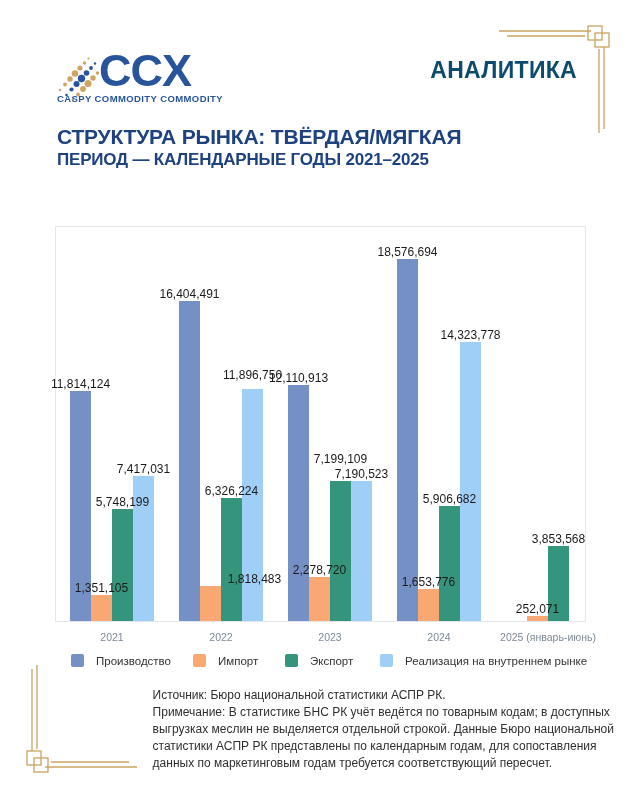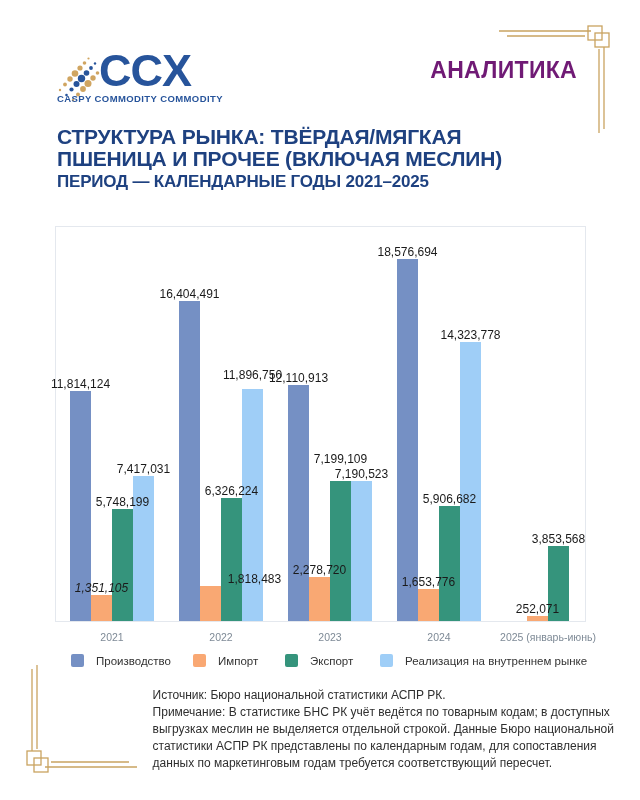--- a/index.html
+++ b/index.html
@@ -5,21 +5,21 @@
   *{margin:0;padding:0;box-sizing:border-box}
   html,body{background:#ffffff}
   body{width:640px;height:800px;font-family:"Liberation Sans",sans-serif;-webkit-font-smoothing:antialiased}
   .page{position:relative;width:640px;height:800px;background:#fff;overflow:hidden}
   .abs{position:absolute}
 
   
   .logo-dots{left:55px;top:53px}
   .brand-name{left:99px;top:48px;font-size:45px;font-weight:700;letter-spacing:-1px;color:#27549b;line-height:1}
   .brand-tagline{left:57px;top:93px;font-size:9.5px;font-weight:700;letter-spacing:.4px;color:#27549b}
-  .section-label{right:63px;top:57px;font-size:23px;font-weight:700;color:#701a75;letter-spacing:.3px}
+  .section-label{right:63px;top:57px;font-size:23px;font-weight:700;color:#0c4a6e;letter-spacing:.3px}
   .corner{pointer-events:none}
   .corner-tr{left:499px;top:24px}
   .corner-bl{left:25px;top:662px;transform:rotate(180deg)}
 
   
   .title-block{left:57px;top:126px;color:#1e4180}
   .title-line{font-size:21px;font-weight:700;line-height:22px;letter-spacing:-.2px}
   .subtitle{font-size:17px;font-weight:700;line-height:21px;margin-top:1px;letter-spacing:-.2px}
 
   
@@ -90,21 +90,20 @@
       <circle cx="38" cy="25" r="2.7"></circle>
         <circle cx="42.5" cy="20" r="1.8"></circle>
     </g>
   </svg>
   <div class="abs brand-name">CCX</div>
   <div class="abs brand-tagline">CASPY COMMODITY COMMODITY</div>
   <div class="abs section-label">АНАЛИТИКА</div>
 
   <div class="abs title-block">
     <div class="title-line">СТРУКТУРА РЫНКА: ТВЁРДАЯ/МЯГКАЯ</div>
-    <div class="title-line">ПШЕНИЦА И ПРОЧЕЕ (ВКЛЮЧАЯ МЕСЛИН)</div>
     <div class="subtitle">ПЕРИОД — КАЛЕНДАРНЫЕ ГОДЫ 2021–2025</div>
   </div>
 
   <div class="abs plot" id="plot">
       <div class="bar" style="left: 14px; width: 21px; height: 230.463px; background: rgb(117, 144, 196);"></div>
       <div class="bar" style="left: 123px; width: 21px; height: 320.009px; background: rgb(117, 144, 196);"></div>
       <div class="bar" style="left: 232px; width: 21px; height: 236.252px; background: rgb(117, 144, 196);"></div>
       <div class="bar" style="left: 341px; width: 21px; height: 362.383px; background: rgb(117, 144, 196);"></div>
       <div class="bar" style="left: 35px; width: 21px; height: 26.3565px; background: rgb(249, 168, 115);"></div>
       <div class="bar" style="left: 144px; width: 21px; height: 35.4739px; background: rgb(249, 168, 115);"></div>
@@ -117,21 +116,21 @@
       <div class="bar" style="left: 383px; width: 21px; height: 115.224px; background: rgb(53, 148, 124);"></div>
       <div class="bar" style="left: 492px; width: 21px; height: 75.1731px; background: rgb(53, 148, 124);"></div>
       <div class="bar" style="left: 77px; width: 21px; height: 144.687px; background: rgb(159, 206, 247);"></div>
       <div class="bar" style="left: 186px; width: 21px; height: 232.075px; background: rgb(159, 206, 247);"></div>
       <div class="bar" style="left: 295px; width: 21px; height: 140.268px; background: rgb(159, 206, 247);"></div>
       <div class="bar" style="left: 404px; width: 21px; height: 279.42px; background: rgb(159, 206, 247);"></div>
       <div class="bar-label" style="left: 24.5px; top: 149.537px;">11,814,124</div>
       <div class="bar-label" style="left: 133.5px; top: 59.9912px;">16,404,491</div>
       <div class="bar-label" style="left: 242.5px; top: 143.748px;">12,110,913</div>
       <div class="bar-label" style="left: 351.5px; top: 17.6172px;">18,576,694</div>
-      <div class="bar-label" style="left: 45.5px; top: 353.643px; font-style: italic;">1,351,105</div>
+      <div class="bar-label" style="left: 45.5px; top: 353.643px;">1,351,105</div>
       <div class="bar-label" style="left: 154.5px; top: 344.526px; margin-left: 44px;">1,818,483</div>
       <div class="bar-label" style="left: 263.5px; top: 335.548px;">2,278,720</div>
       <div class="bar-label" style="left: 372.5px; top: 347.739px;">1,653,776</div>
       <div class="bar-label" style="left: 481.5px; top: 375.083px;">252,071</div>
       <div class="bar-label" style="left: 66.5px; top: 267.868px;">5,748,199</div>
       <div class="bar-label" style="left: 175.5px; top: 256.592px; text-align: center;">6,326,224</div>
       <div class="bar-label" style="left: 284.5px; top: 224.732px;">7,199,109</div>
       <div class="bar-label" style="left: 393.5px; top: 264.776px;">5,906,682</div>
       <div class="bar-label" style="left: 502.5px; top: 304.827px;">3,853,568</div>
       <div class="bar-label" style="left: 87.5px; top: 235.313px;">7,417,031</div>

